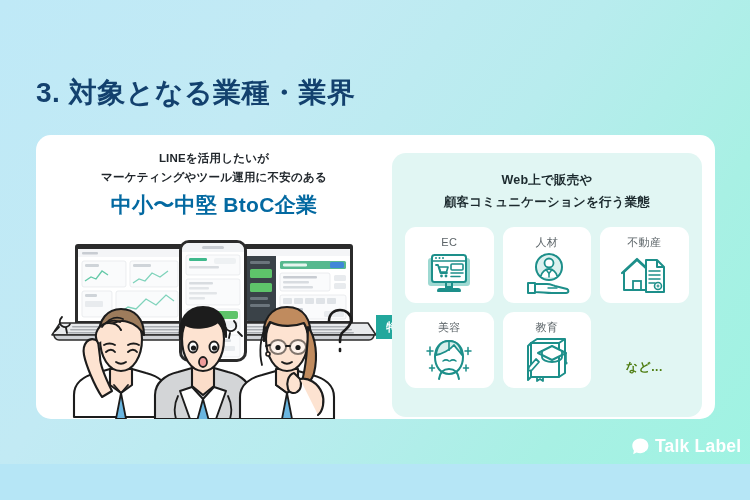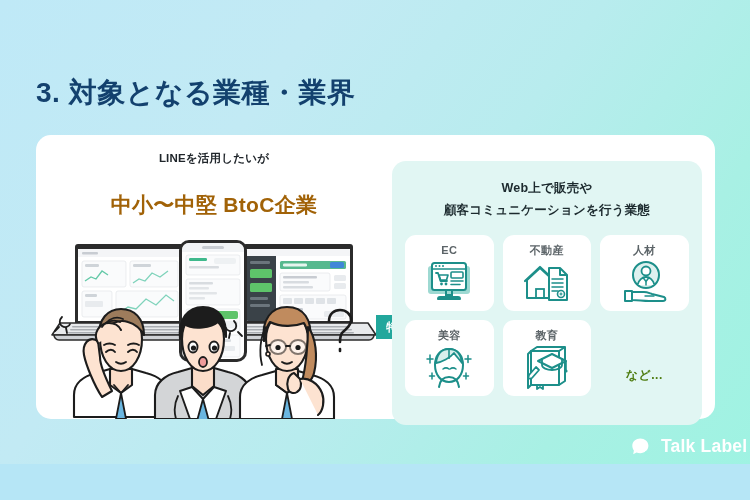--- a/index.html
+++ b/index.html
@@ -82,21 +82,21 @@
   .lead-2 { top: 35px; }
 
   .headline {
     position: absolute;
     left: 0;
     right: 0;
     top: 56px;
     text-align: center;
     font-size: 21px;
     font-weight: bold;
-    color: #a16207;
+    color: #0369a1;
     letter-spacing: 0.3px;
     white-space: nowrap;
   }
 
   
   .illus {
     position: absolute;
     left: 6px;
     top: 86px;
     width: 344px;
@@ -140,21 +140,21 @@
     color: #ffffff;
     font-size: 12px;
     font-weight: bold;
     letter-spacing: 0.5px;
   }
 
   
   .right-panel {
     position: absolute;
     left: 356px;
-    top: 26px;
+    top: 18px;
     width: 310px;
     height: 264px;
     background: #e1f6f3;
     border-radius: 14px;
   }
 
   .panel-head {
     position: absolute;
     left: 0;
     right: 0;
@@ -186,21 +186,21 @@
     background: #ffffff;
     border-radius: 11px;
     position: relative;
     display: flex;
     flex-direction: column;
     align-items: center;
     padding-top: 8px;
   }
   .cat-label {
     font-size: 11px;
-    font-weight: bold;
+    font-weight: normal;
     color: #5c6468;
     letter-spacing: 0.3px;
     line-height: 14px;
     white-space: nowrap;
   }
   .cat-icon {
     margin-top: 3px;
     width: 48px;
     height: 46px;
   }
@@ -218,21 +218,21 @@
   }
 
   
   .logo {
     position: absolute;
     left: 632px;
     top: 435px;
     height: 22px;
     display: flex;
     align-items: center;
-    gap: 12px;
+    gap: 6px;
   }
   .logo-mark { width: 17px; height: 17px; }
   .logo-text {
     color: #ffffff;
     font-size: 17.5px;
     font-weight: bold;
     letter-spacing: 0.2px;
     line-height: 17px;
   }
 </style>
@@ -242,20 +242,21 @@
 <div class="slide">
 
   <div class="footer-band"></div>
 
   <div class="page-title">3. 対象となる業種・業界</div>
 
   <div class="main-card">
 
     <div class="left-section">
       <div class="lead-line lead-1">LINEを活用したいが</div>
+      <div class="lead-line lead-2">マーケティングやツール運用に不安のある</div>
       <div class="headline">中小〜中堅 BtoC企業</div>
 
       <svg class="illus" viewBox="0 0 344 198" xmlns="http://www.w3.org/2000/svg">
         <defs>
           <clipPath id="scr1">
               <rect x="36" y="28" width="104" height="72" rx="2"></rect>
             </clipPath>
           <clipPath id="scr2">
               <rect x="204" y="28" width="104" height="72" rx="2"></rect>
             </clipPath>
@@ -464,44 +465,44 @@
               <path d="M11 13 h2 l2.5 8 h6.5" fill="none" stroke="#1d8f8a" stroke-width="1.8" stroke-linecap="round" stroke-linejoin="round"></path>
               <path d="M14 15 h9 l-1.5 5 h-6 z" fill="none" stroke="#1d8f8a" stroke-width="1.7" stroke-linejoin="round"></path>
               <circle cx="16.5" cy="24" r="1.4" fill="#1d8f8a"></circle>
               <circle cx="21" cy="24" r="1.4" fill="#1d8f8a"></circle>
               <path d="M21 30 h6 v5 h-6 z" fill="none" stroke="#1d8f8a" stroke-width="2"></path>
               <path d="M15 37 h18 a2 2 0 0 1 2 2 h-22 a2 2 0 0 1 2 -2 z" fill="none" stroke="#1d8f8a" stroke-width="2" stroke-linejoin="round"></path>
             </svg>
           </div>
 
           <div class="cat-card">
+            <div class="cat-label">人材</div>
+            <svg class="cat-icon" viewBox="0 0 48 46" xmlns="http://www.w3.org/2000/svg">
+              <circle cx="26" cy="15" r="13" fill="#ddf1ef" stroke="#1d8f8a" stroke-width="2"></circle>
+              <circle cx="26" cy="11" r="4.5" fill="#ffffff" stroke="#1d8f8a" stroke-width="1.8"></circle>
+              <path d="M17.5 25 c1 -5 5 -8 8.5 -8 c3.5 0 7.5 3 8.5 8" fill="#ffffff" stroke="#1d8f8a" stroke-width="1.8" stroke-linejoin="round"></path>
+              <path d="M23 17.5 l3 4 l3 -4" fill="none" stroke="#1d8f8a" stroke-width="1.5"></path>
+              <path d="M26 21.5 v4" stroke="#1d8f8a" stroke-width="1.5"></path>
+              <path d="M5 31 h7 v10 h-7 z" fill="#ffffff" stroke="#1d8f8a" stroke-width="2" stroke-linejoin="round"></path>
+              <path d="M12 32 h12 c3 0 5 1 8 2 l12 3 c2 1 2 4 -1 4 h-14 c-6 0 -11 -1 -17 -1 z" fill="#ffffff" stroke="#1d8f8a" stroke-width="2" stroke-linejoin="round"></path>
+              <path d="M25 36 h9" fill="none" stroke="#1d8f8a" stroke-width="1.4" stroke-linecap="round"></path>
+            </svg>
+          </div>
+
+          <div class="cat-card">
             <div class="cat-label">不動産</div>
             <svg class="cat-icon" viewBox="0 0 48 46" xmlns="http://www.w3.org/2000/svg">
               <path d="M4 20 L17 8 L30 20 v18 h-26 z" fill="#ffffff" stroke="#1d8f8a" stroke-width="2" stroke-linejoin="round"></path>
               <path d="M2 21 L17 7 L32 21" fill="none" stroke="#1d8f8a" stroke-width="2.2" stroke-linecap="round" stroke-linejoin="round"></path>
               <rect x="13" y="29" width="8" height="9" fill="none" stroke="#1d8f8a" stroke-width="1.8"></rect>
               <path d="M26 8 h11 l7 7 v25 h-18 z" fill="#ffffff" stroke="#1d8f8a" stroke-width="2" stroke-linejoin="round"></path>
               <path d="M37 8 v7 h7" fill="none" stroke="#1d8f8a" stroke-width="2" stroke-linejoin="round"></path>
               <path d="M29 19 h11 M29 23 h11 M29 27 h11 M29 31 h6" stroke="#1d8f8a" stroke-width="1.5" stroke-linecap="round"></path>
               <circle cx="38" cy="34" r="3.5" fill="none" stroke="#1d8f8a" stroke-width="1.6"></circle>
               <path d="M36.5 34 h3 M38 32.5 v3" stroke="#1d8f8a" stroke-width="1.2"></path>
-            </svg>
-          </div>
-
-          <div class="cat-card">
-            <div class="cat-label">人材</div>
-            <svg class="cat-icon" viewBox="0 0 48 46" xmlns="http://www.w3.org/2000/svg">
-              <circle cx="26" cy="15" r="13" fill="#ddf1ef" stroke="#1d8f8a" stroke-width="2"></circle>
-              <circle cx="26" cy="11" r="4.5" fill="#ffffff" stroke="#1d8f8a" stroke-width="1.8"></circle>
-              <path d="M17.5 25 c1 -5 5 -8 8.5 -8 c3.5 0 7.5 3 8.5 8" fill="#ffffff" stroke="#1d8f8a" stroke-width="1.8" stroke-linejoin="round"></path>
-              <path d="M23 17.5 l3 4 l3 -4" fill="none" stroke="#1d8f8a" stroke-width="1.5"></path>
-              <path d="M26 21.5 v4" stroke="#1d8f8a" stroke-width="1.5"></path>
-              <path d="M5 31 h7 v10 h-7 z" fill="#ffffff" stroke="#1d8f8a" stroke-width="2" stroke-linejoin="round"></path>
-              <path d="M12 32 h12 c3 0 5 1 8 2 l12 3 c2 1 2 4 -1 4 h-14 c-6 0 -11 -1 -17 -1 z" fill="#ffffff" stroke="#1d8f8a" stroke-width="2" stroke-linejoin="round"></path>
-              <path d="M25 36 h9" fill="none" stroke="#1d8f8a" stroke-width="1.4" stroke-linecap="round"></path>
             </svg>
           </div>
         </div>
 
         <div class="cat-row">
 
           <div class="cat-card">
             <div class="cat-label">美容</div>
             <svg class="cat-icon" viewBox="0 0 48 46" xmlns="http://www.w3.org/2000/svg">
               <path d="M24 4 c9 0 14 7 14 16 c0 10 -6 17 -14 17 c-8 0 -14 -7 -14 -17 c0 -9 5 -16 14 -16 z" fill="#ffffff" stroke="#1d8f8a" stroke-width="2"></path>

